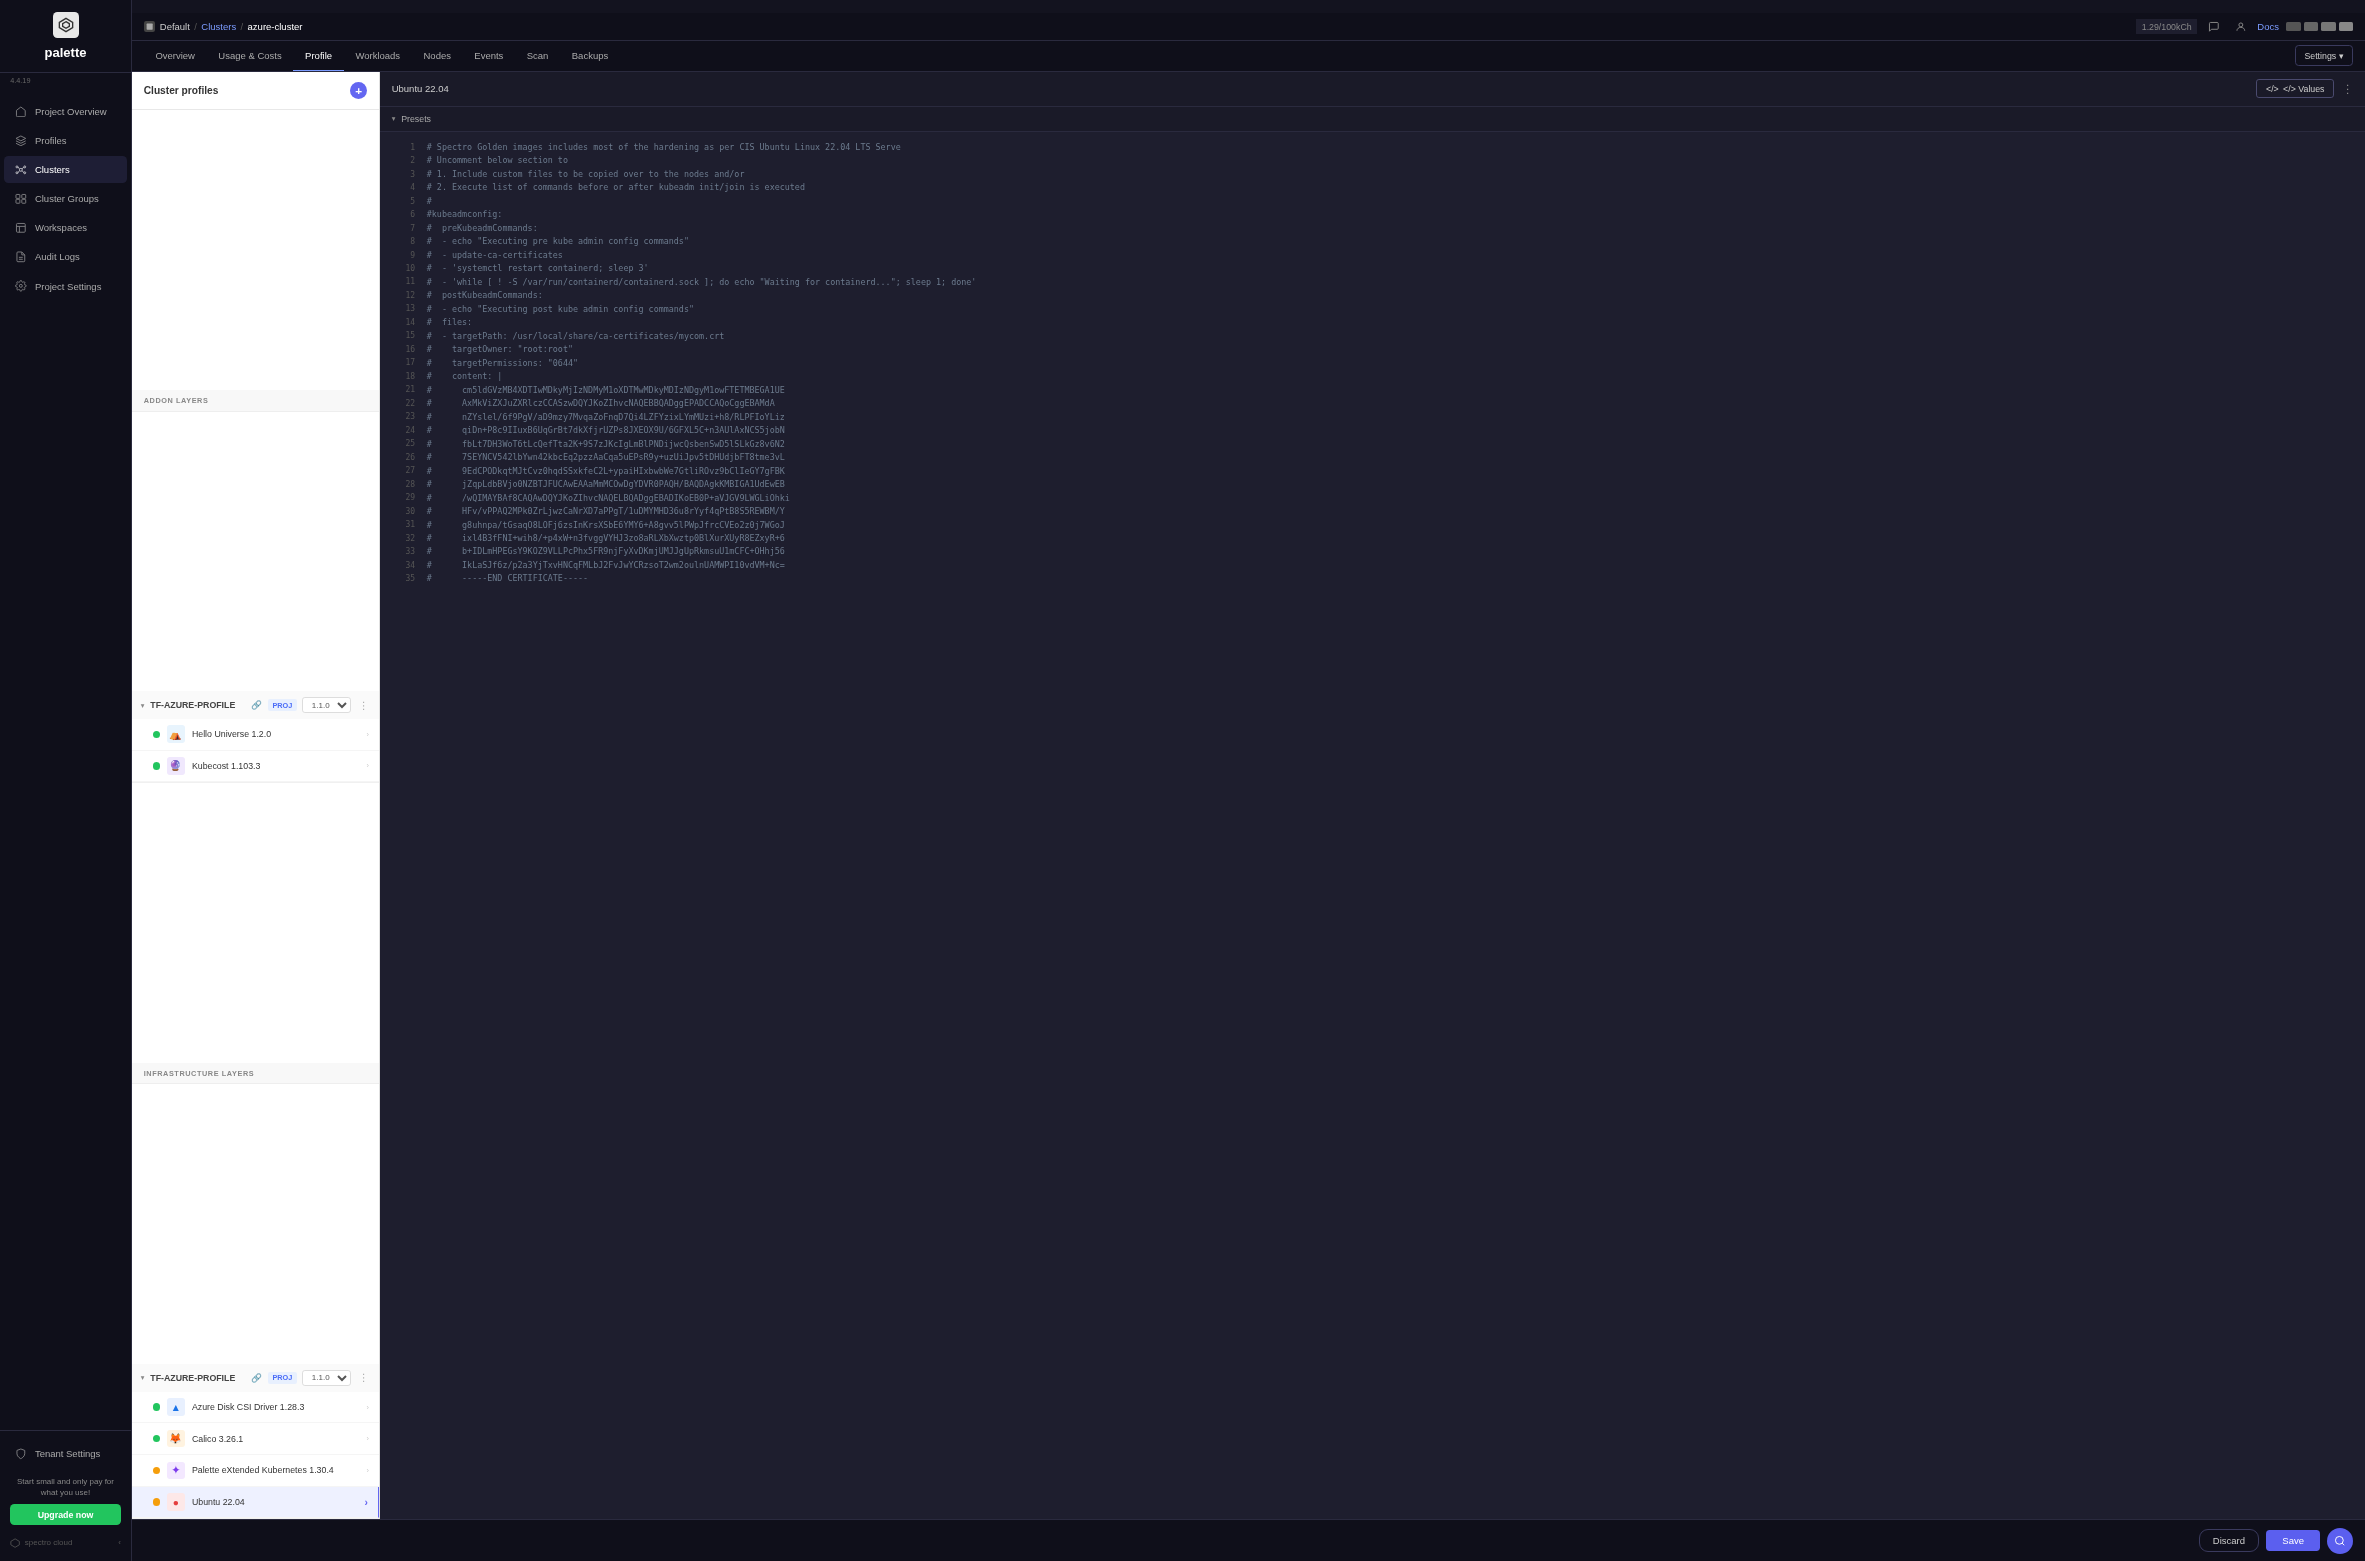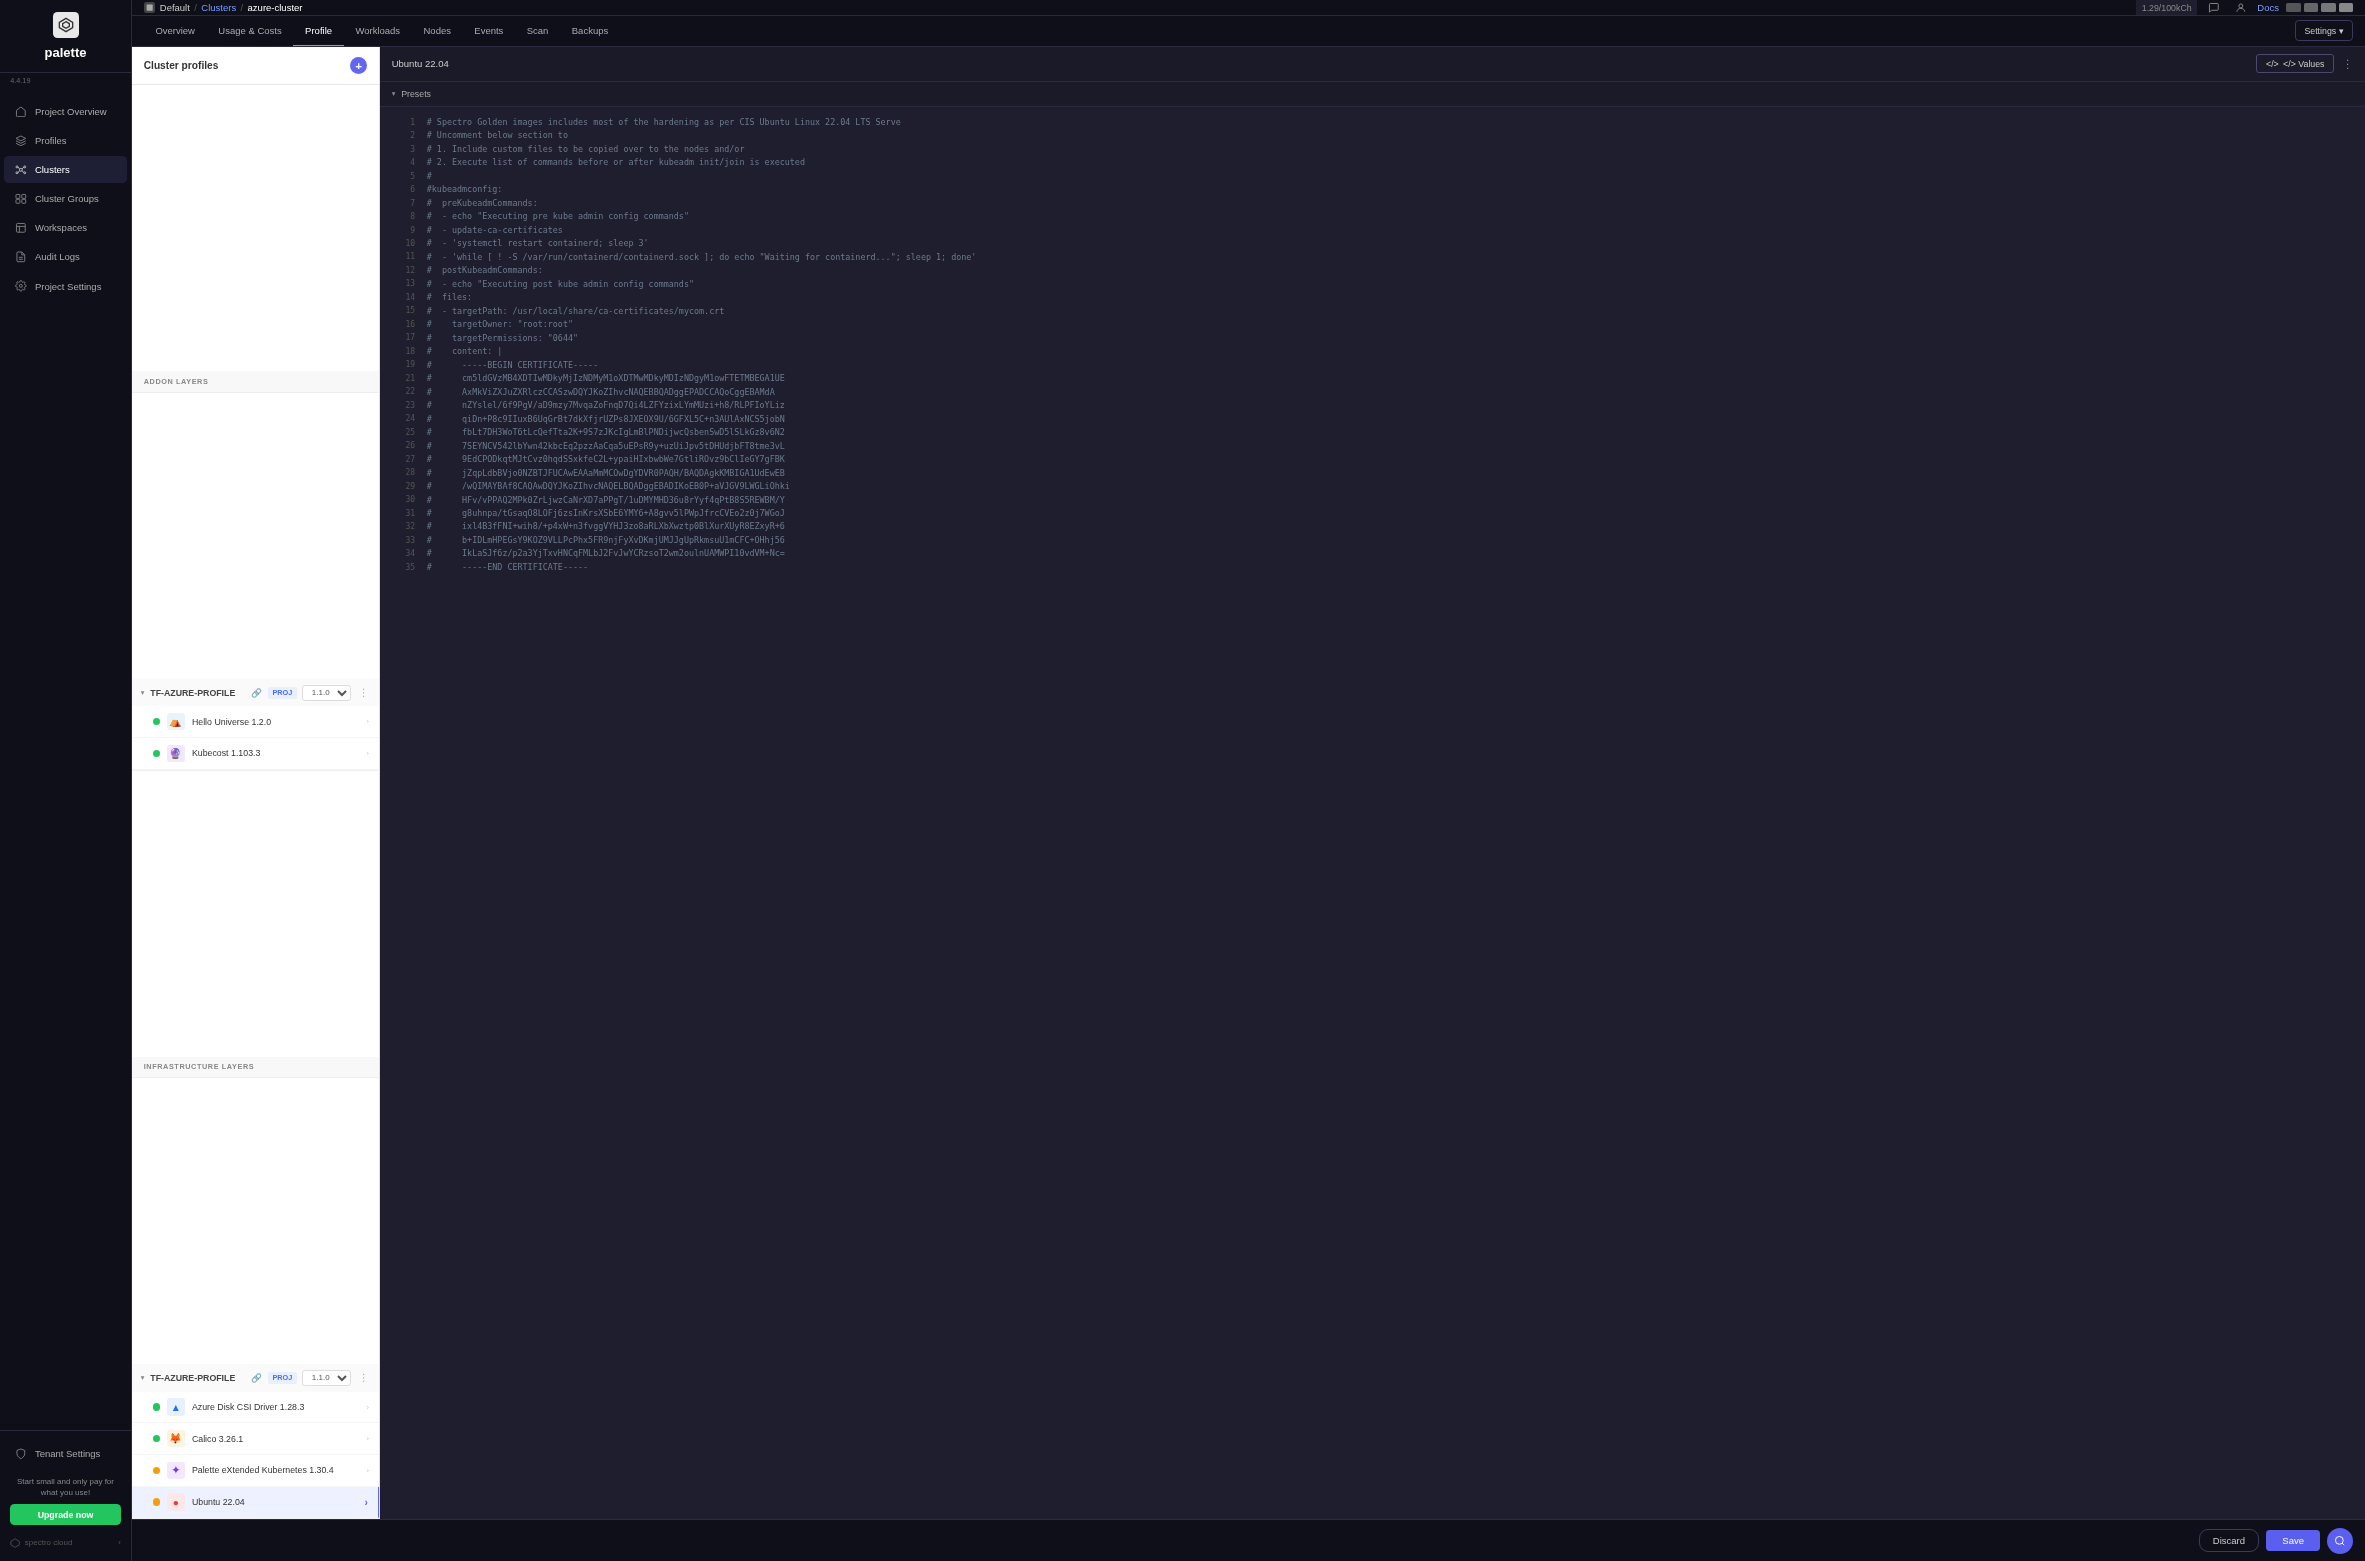--- a/index.html
+++ b/index.html
@@ -31,21 +31,21 @@
       width: 100%; padding: 5.1px; background: #22c55e; color: #fff; border: none; border-radius: 4.4px; font-size: 8.8px; font-weight: 600; cursor: pointer;
     }
     .spectro-brand { display: flex; align-items: center; justify-content: space-between; padding: 5.8px 10.2px; font-size: 8px; color: #555; }
     .spectro-brand-left { display: flex; align-items: center; gap: 4.4px; }
 
     
     .main { flex: 1; display: flex; flex-direction: column; overflow: hidden; background: #13131f; }
 
     
     .topbar {
-      display: flex; align-items: center; padding: 0 11.7px; height: 16px; background: #0f0f1a; border-bottom: 0.7px solid #2a2a3e; gap: 5.8px;
+      display: flex; align-items: center; padding: 0 11.7px; height: 28px; background: #0f0f1a; border-bottom: 0.7px solid #2a2a3e; gap: 5.8px; margin-top: 13px;
     }
     .topbar-breadcrumb { display: flex; align-items: center; gap: 4.4px; font-size: 9.5px; color: #aaa; }
     .topbar-breadcrumb .icon-db { width: 11.7px; height: 11.7px; background: #444; border-radius: 2.2px; display: flex; align-items: center; justify-content: center; font-size: 6.6px; }
     .topbar-breadcrumb .sep { color: #555; }
     .topbar-breadcrumb .link { color: #7c9cff; cursor: pointer; }
     .topbar-breadcrumb .current { color: #fff; font-weight: 500; }
     .topbar-right { margin-left: auto; display: flex; align-items: center; gap: 7.3px; }
     .topbar-stat { font-size: 8.8px; color: #888; background: #1e1e2e; padding: 2.2px 5.8px; border-radius: 0; }
     .topbar-icon { width: 19px; height: 19px; display: flex; align-items: center; justify-content: center; cursor: pointer; color: #888; font-size: 10.2px; }
     .topbar-docs { color: #7c9cff; font-size: 9.5px; font-weight: 500; cursor: pointer; }
@@ -496,24 +496,20 @@
           </div>
           <div class="code-line">
             <span class="line-num">17</span>
             <span class="line-content comment">#    targetPermissions: "0644"</span>
           </div>
           <div class="code-line">
             <span class="line-num">18</span>
             <span class="line-content comment">#    content: |</span>
           </div>
           <div class="code-line">
-            <span class="line-num">19</span>
-            <span class="line-content comment">#      -----BEGIN CERTIFICATE-----</span>
-          </div>
-          <div class="code-line">
             <span class="line-num">21</span>
             <span class="line-content comment">#      cm5ldGVzMB4XDTIwMDkyMjIzNDMyM1oXDTMwMDkyMDIzNDgyM1owFTETMBEGA1UE</span>
           </div>
           <div class="code-line">
             <span class="line-num">22</span>
             <span class="line-content comment">#      AxMkViZXJuZXRlczCCASzwDQYJKoZIhvcNAQEBBQADggEPADCCAQoCggEBAMdA</span>
           </div>
           <div class="code-line">
             <span class="line-num">23</span>
             <span class="line-content comment">#      nZYslel/6f9PgV/aD9mzy7MvqaZoFnqD7Qi4LZFYzixLYmMUzi+h8/RLPFIoYLiz</span>

